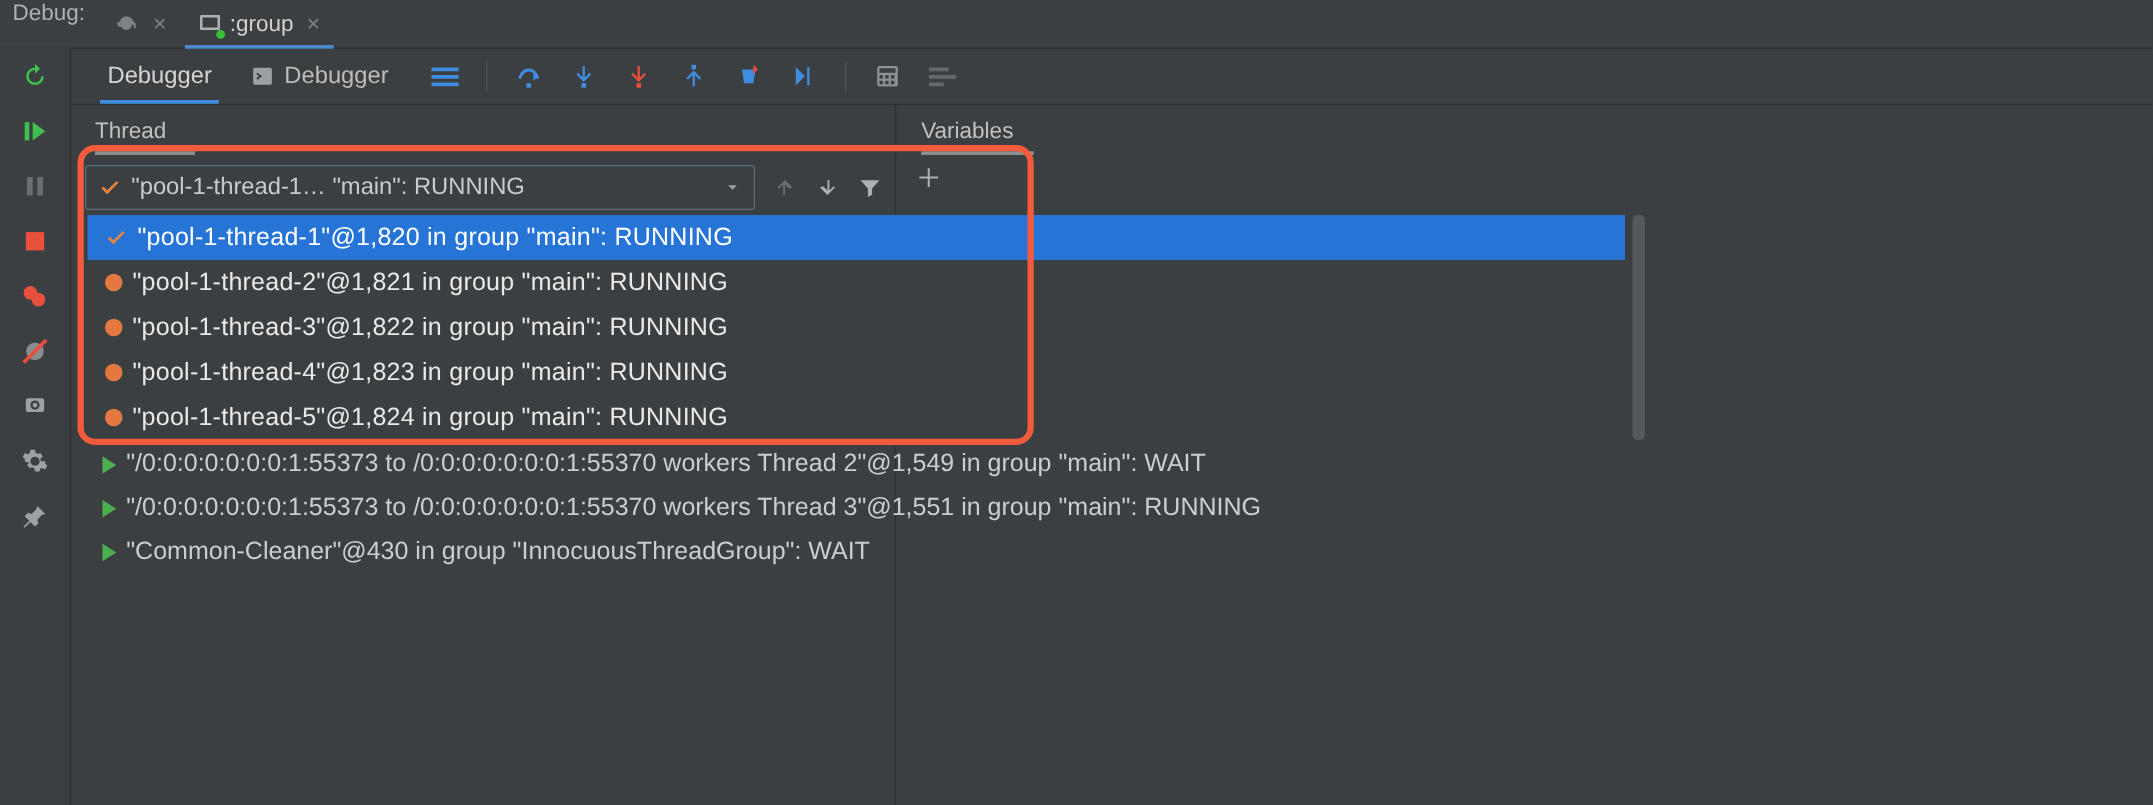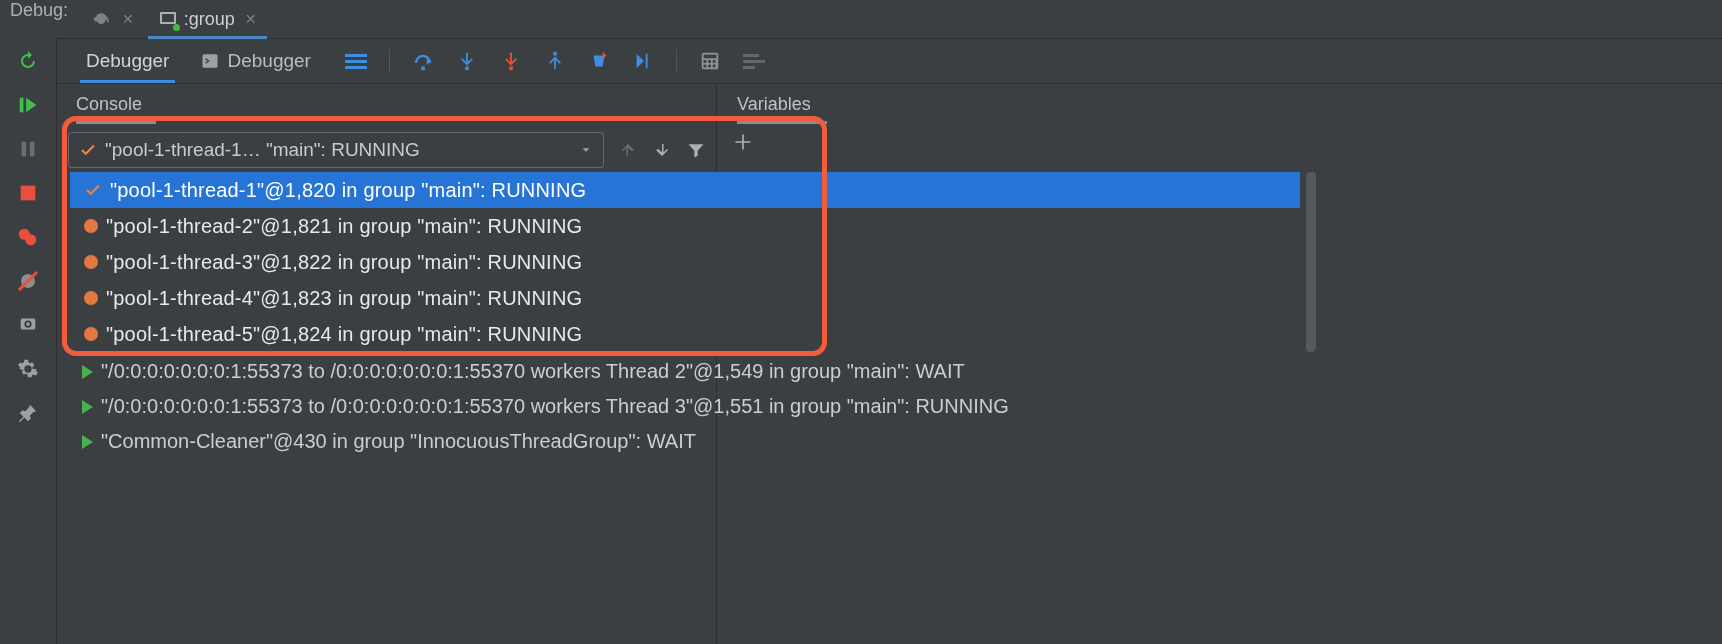--- a/index.html
+++ b/index.html
@@ -466,21 +466,21 @@
             <rect y="8" width="22" height="3" fill="#8e9193"></rect>
             <rect y="14" width="12" height="3" fill="#8e9193"></rect>
           </svg>
       </div>
     </div>
   </div>
 
   <div class="panels">
     <div class="panel frames">
       <div class="panel-header">
-        <span>Console</span>
+        <span>Thread</span>
       </div>
       <div class="panel-body">
         <div class="selector-row">
           <div class="thread-select">
             <span class="check-icon">
               <svg viewBox="0 0 24 24" width="18" height="18">
                   <path fill="none" stroke="#e8833f" stroke-width="3" d="M4 12l5 5L20 6"></path>
                 </svg>
             </span>
             <span class="sel-text">"pool-1-thread-1… "main": RUNNING</span>

